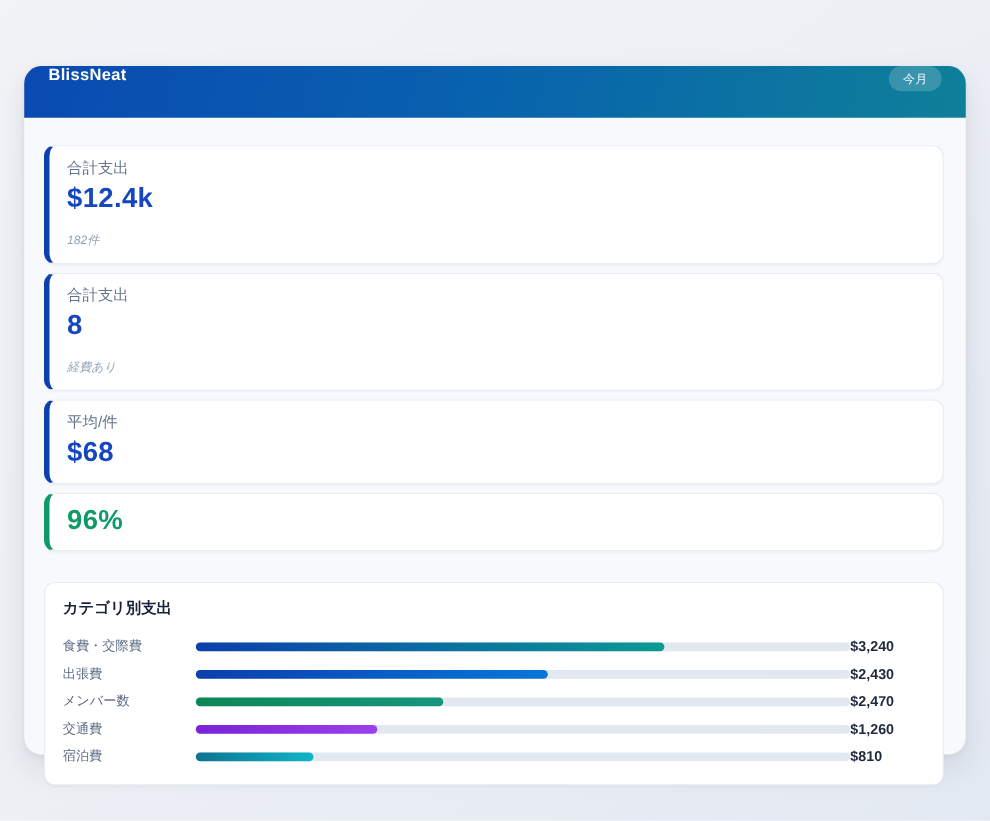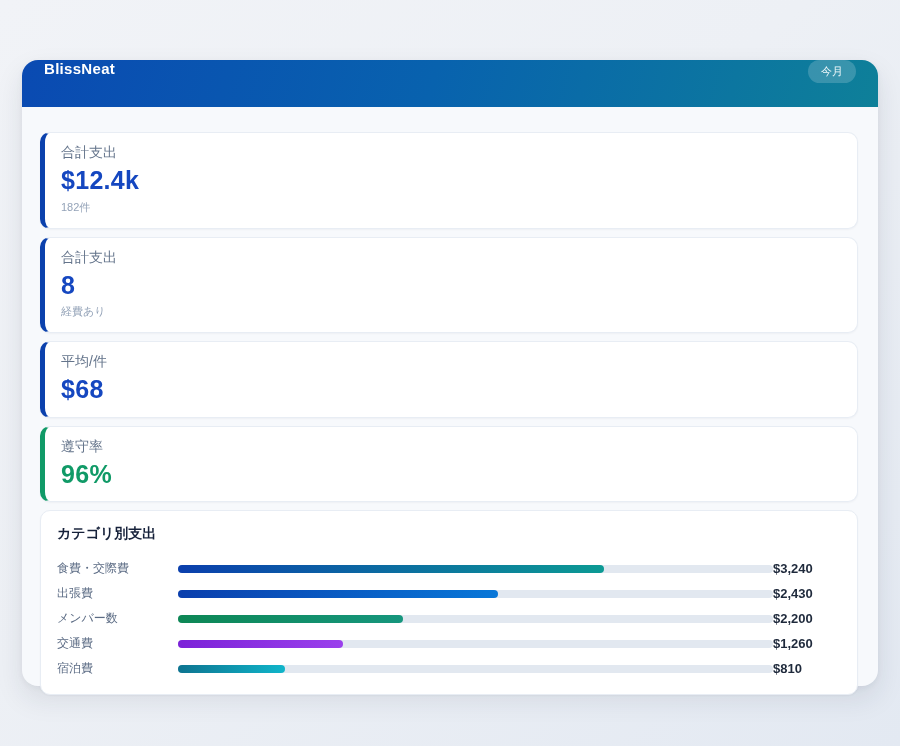--- a/index.html
+++ b/index.html
@@ -40,28 +40,28 @@
     background: #ffffff;
     border: 1px solid #e8edf4;
     border-left: 5px solid var(--accent, #0b41ad);
     border-radius: 10px;
     padding: 11px 16px 13px;
     margin-bottom: 8px;
     box-shadow: 0 1px 2px rgba(15,23,42,.04);
   }
   .stat-label { font-size: 14px; color: #64748b; margin-bottom: 5px; }
   .stat-value { font-size: 25px; font-weight: bold; line-height: 1.1; color: var(--vcolor, #1547c0); letter-spacing: .3px; }
-  .stat-sub { font-size: 11px; color: #94a3b8; margin-top: 5px; }
+  .stat-sub { font-size: 11px; color: #94a3b8; margin-top: 16px; font-style: italic; }
   .stat-sub:empty { display: none; }
   .category-card {
     background: #ffffff;
     border: 1px solid #e8edf4;
     border-radius: 10px;
     padding: 14px 16px 13px;
-    margin-top: 8px;
+    margin-top: 28px;
     box-shadow: 0 1px 2px rgba(15,23,42,.04);
   }
   .cat-title { font-size: 14px; font-weight: bold; color: #16213a; margin-bottom: 13px; }
   .bar-row { display: flex; align-items: center; height: 25px; }
   .bar-label { width: 121px; font-size: 12px; color: #5b6b84; flex: none; }
   .bar-track {
     flex: 1;
     height: 8px;
     border-radius: 4px;
     background: #e2e8f0;
@@ -93,21 +93,20 @@
     <div class="stat-sub">経費あり</div>
   </div>
 
   <div class="stat-card" style="--accent: #0b41ad; --vcolor: #1547c0;">
     <div class="stat-label">平均/件</div>
     <div class="stat-value">$68</div>
 
   </div>
 
   <div class="stat-card" style="--accent: #109a67; --vcolor: #109a67;">
-    <div class="stat-label">遵守率</div>
     <div class="stat-value">96%</div>
 
   </div>
 </div>
 
     <div class="category-card">
       <div class="cat-title">カテゴリ別支出</div>
       <div id="bars">
   <div class="bar-row">
     <div class="bar-label">食費・交際費</div>
@@ -123,21 +122,21 @@
       <div class="bar-fill" style="width: 53.7%; background: linear-gradient(90deg, rgb(11, 63, 173), rgb(8, 119, 216));"></div>
     </div>
     <div class="bar-value">$2,430</div>
   </div>
 
   <div class="bar-row">
     <div class="bar-label">メンバー数</div>
     <div class="bar-track" style="background: rgb(226, 232, 240);">
       <div class="bar-fill" style="width: 37.8%; background: linear-gradient(90deg, rgb(13, 135, 85), rgb(22, 150, 125));"></div>
     </div>
-    <div class="bar-value">$2,200</div>
+    <div class="bar-value">$2,470</div>
   </div>
 
   <div class="bar-row">
     <div class="bar-label">交通費</div>
     <div class="bar-track" style="background: rgb(226, 232, 240);">
       <div class="bar-fill" style="width: 27.8%; background: linear-gradient(90deg, rgb(124, 34, 216), rgb(154, 64, 236));"></div>
     </div>
     <div class="bar-value">$1,260</div>
   </div>
 

